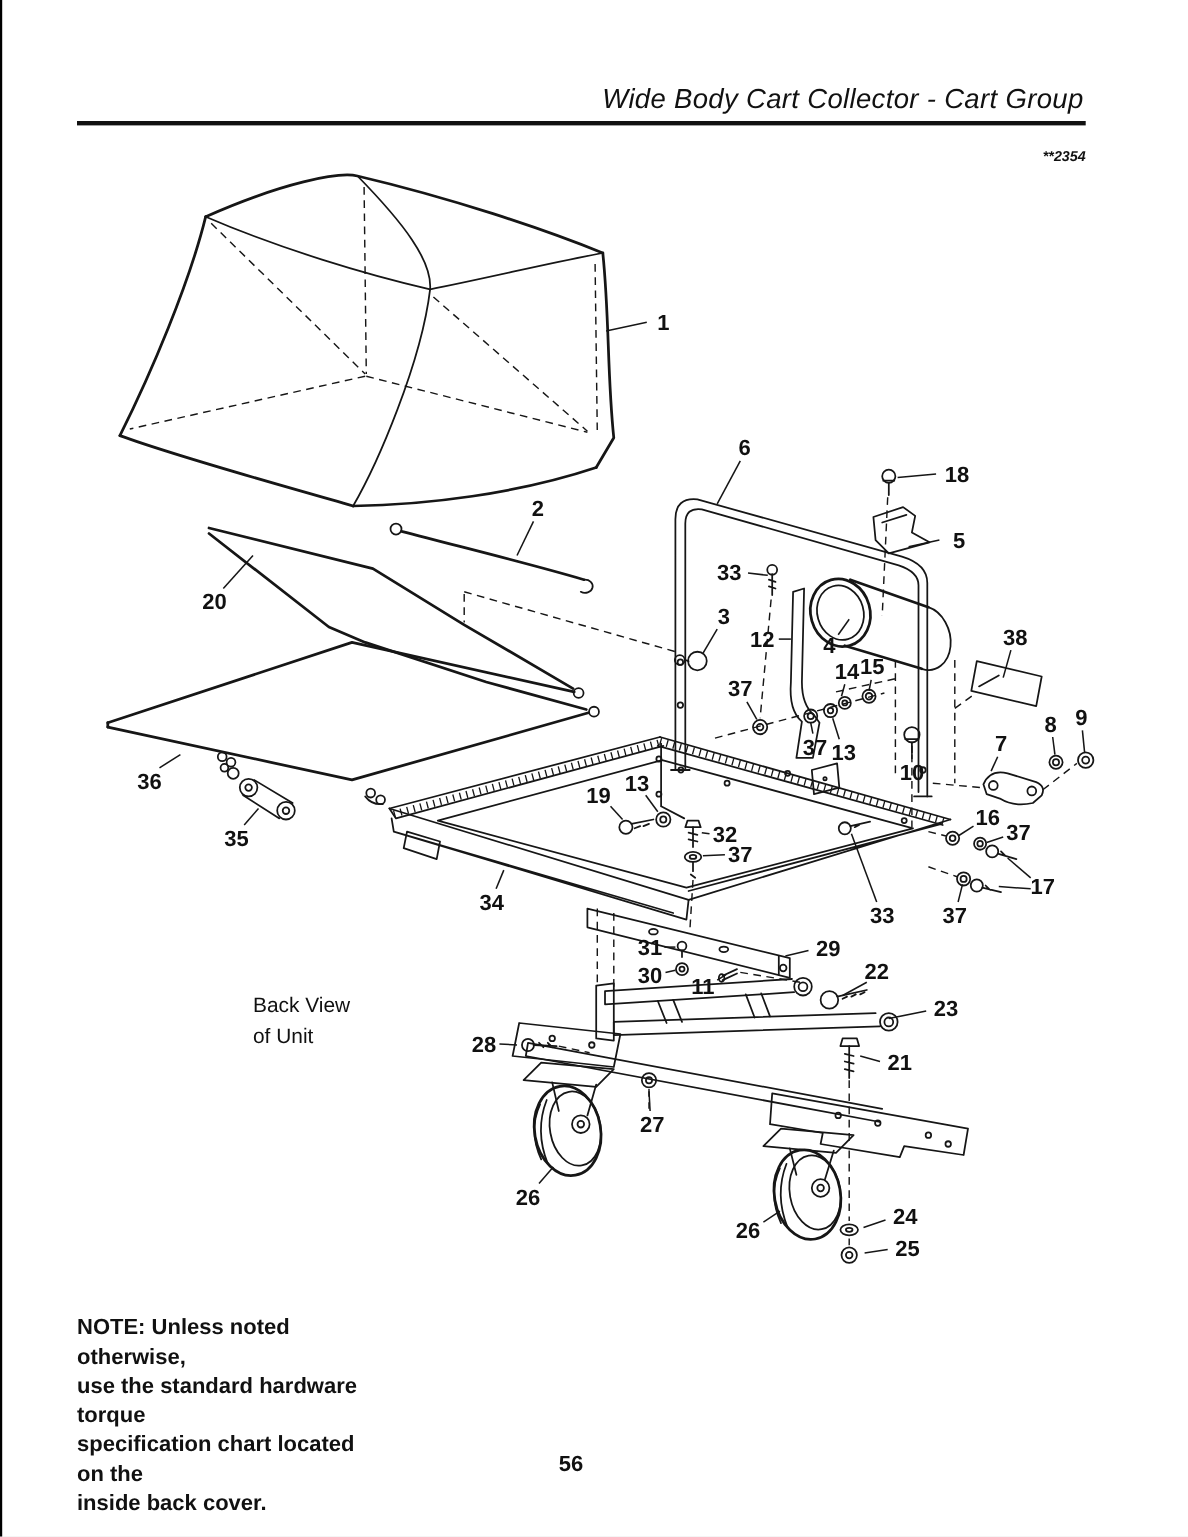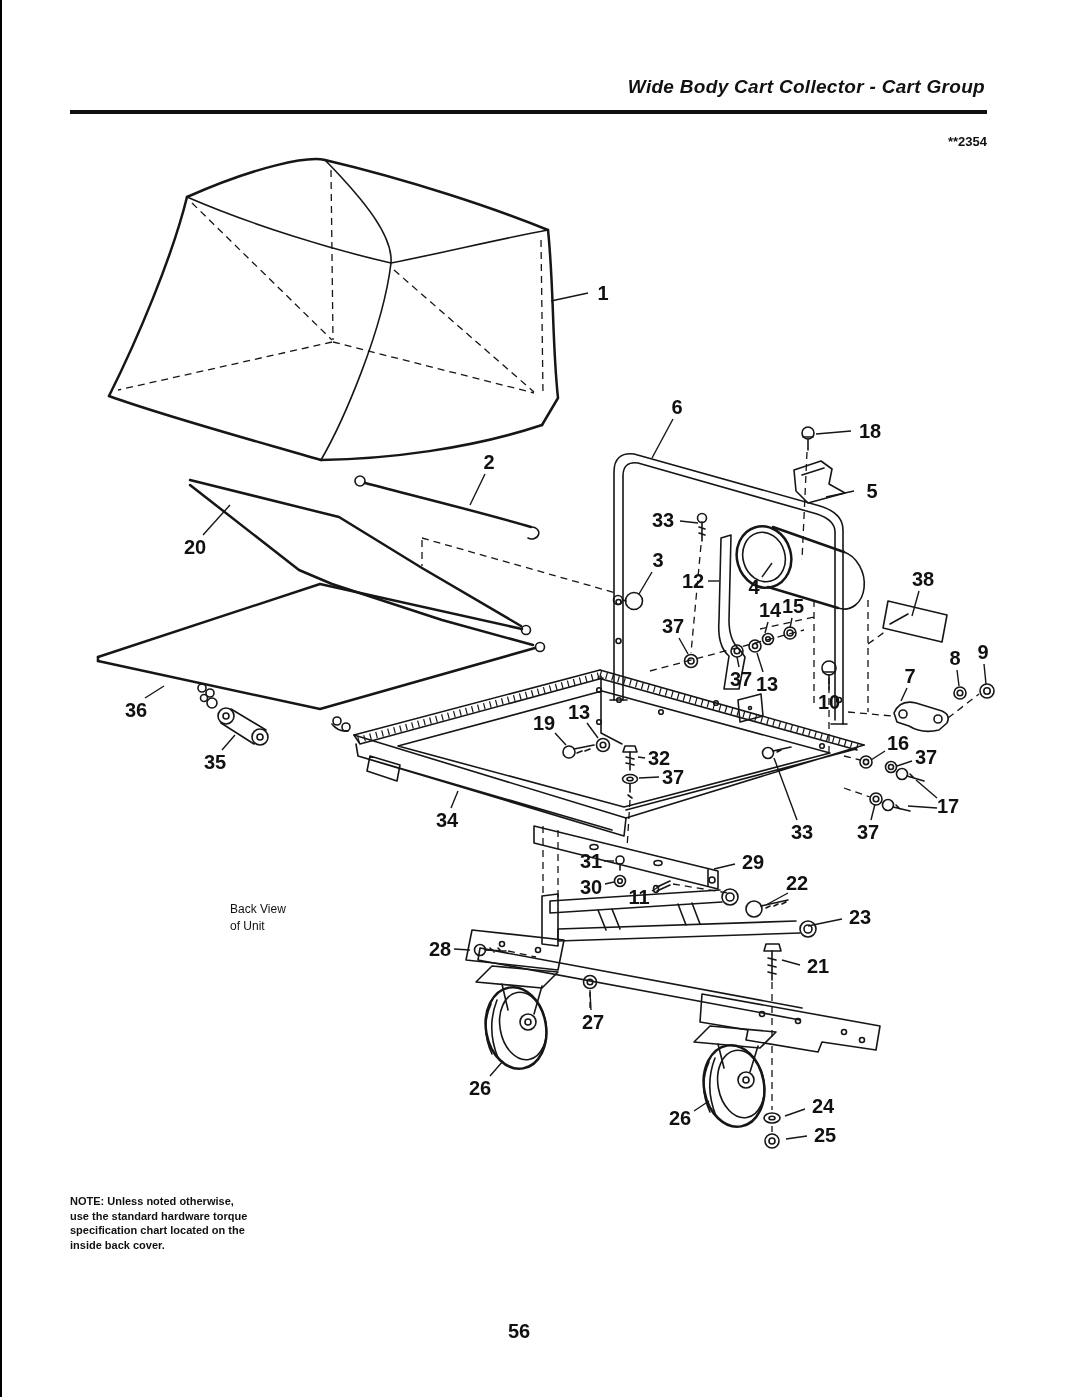--- a/index.html
+++ b/index.html
@@ -3,26 +3,26 @@
 <meta charset="utf-8">
 <style>
   html,body{margin:0;padding:0;background:#e8e8e8;}
   #page{
     position:relative;width:1080px;height:1397px;background:#ffffff;
     font-family:"Liberation Sans",sans-serif;color:#111;
     border-left:2px solid #000;overflow:hidden;
   }
   #title{
     position:absolute;left:0;right:97px;top:76px;text-align:right;
-    font-style:italic;font-weight:bold;font-size:19px;letter-spacing:.3px;
+    font-style:italic;font-weight:normal;font-size:25px;letter-spacing:.3px;
   }
   #rule{position:absolute;left:68px;top:110px;width:917px;height:4px;background:#111;}
-  #docnum{position:absolute;right:95px;top:134px;font-weight:bold;font-size:13px;}
-  #backview{position:absolute;left:228px;top:901px;font-size:12px;line-height:1.45;white-space:pre-line;}
-  #note{position:absolute;left:68px;top:1194px;width:270px;font-weight:bold;font-size:11px;line-height:1.33;white-space:pre-line;}
+  #docnum{position:absolute;right:95px;top:134px;font-weight:bold;font-size:13px;font-style:italic;}
+  #backview{position:absolute;left:228px;top:901px;font-size:19px;line-height:1.45;white-space:pre-line;}
+  #note{position:absolute;left:68px;top:1194px;width:270px;font-weight:bold;font-size:20px;line-height:1.33;white-space:pre-line;}
   #pagenum{position:absolute;left:506px;top:1320px;font-weight:bold;font-size:20px;}
   #art{position:absolute;left:0;top:0;width:1080px;height:1397px;}
   .ln{fill:none;stroke:#161616;stroke-width:1.6;stroke-linecap:round;stroke-linejoin:round}
   .ln2{fill:none;stroke:#161616;stroke-width:2.5;stroke-linecap:round;stroke-linejoin:round}
   .dash{fill:none;stroke:#161616;stroke-width:1.3;stroke-dasharray:7 5}
   .hatch{fill:none;stroke:#161616;stroke-width:6.5;stroke-dasharray:1.2 5}
   .leader{stroke:#161616;stroke-width:1.4}
   .callout{font-family:"Liberation Sans",sans-serif;font-weight:bold;font-size:20px;fill:#111}
 </style>
 </head>

